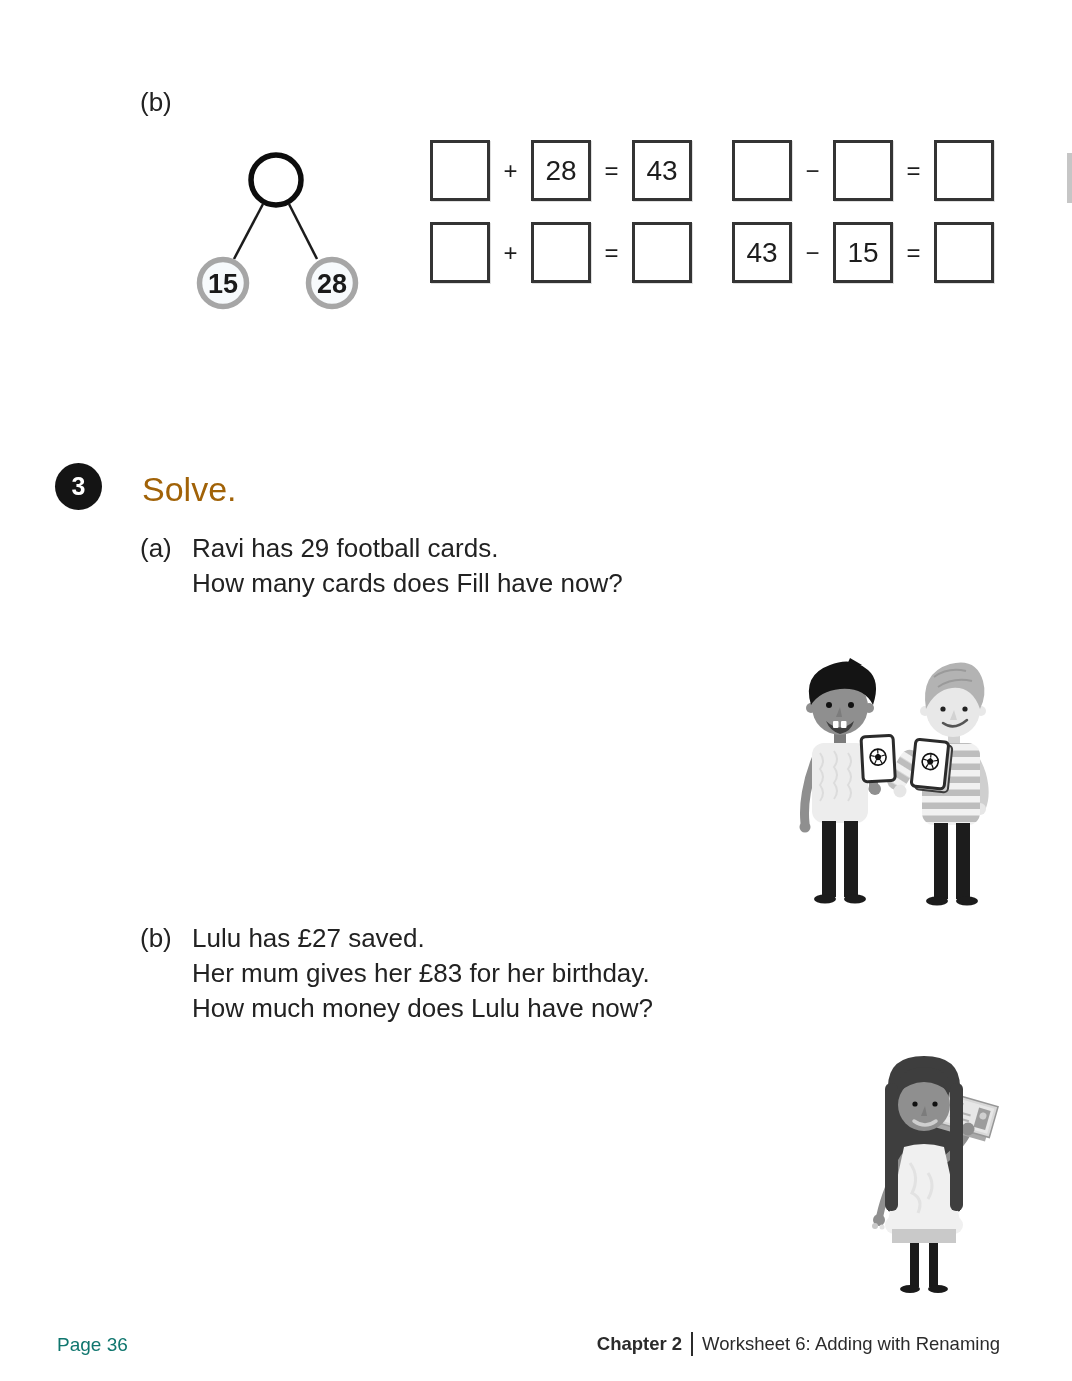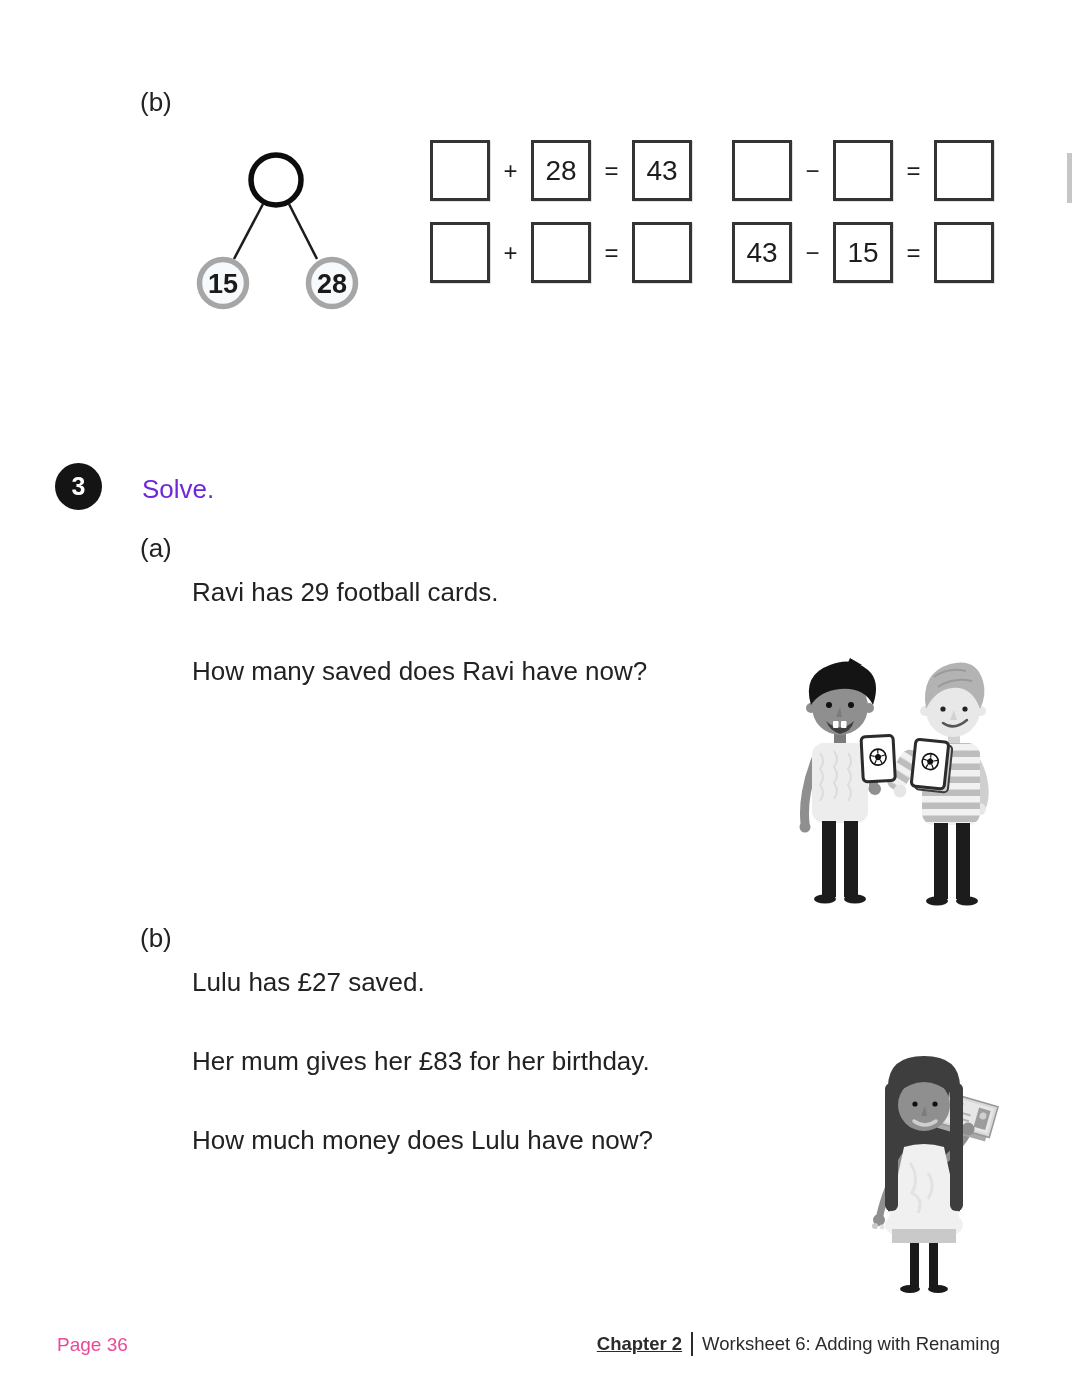--- a/index.html
+++ b/index.html
@@ -7,42 +7,42 @@
     position:relative;
     width:1072px;height:1381px;
     background:#ffffff;
     font-family:"Liberation Sans", sans-serif;
     color:#1f1f1f;
     overflow:hidden;
   }
   
   .qline{position:absolute;left:140px;display:flex;align-items:flex-start;font-size:26px;line-height:35px;color:#222;}
   .qlabel{width:52px;flex:0 0 52px;}
-  .qtext div{white-space:nowrap;margin-top:44px;}
-  
-  .instr{position:absolute;font-size:26px;line-height:30px;color:#6d28d9;}
+  .qtext div{white-space:nowrap;}
+  
+  .instr{position:absolute;font-size:34px;line-height:30px;color:#a16207;}
   
   .qbadge{
     position:absolute;left:55px;top:463px;width:47px;height:47px;border-radius:50%;
     background:#141414;color:#ffffff;display:flex;align-items:center;justify-content:center;
     font-size:25px;font-weight:bold;
   }
   
   .eqrow{position:absolute;left:430px;height:61px;display:flex;align-items:center;}
   .box{
     box-sizing:border-box;width:60px;height:61px;border:3px solid #343434;background:#fff;
     display:flex;align-items:center;justify-content:center;font-size:28px;color:#1d1d1d;
     box-shadow:1px 1px 0 rgba(0,0,0,0.12);
   }
   .op{width:41px;flex:0 0 41px;text-align:center;font-size:24px;color:#1d1d1d;}
   .ggap{width:40px;flex:0 0 40px;}
   
-  .footer-left{position:absolute;left:57px;top:1334px;font-size:19px;color:#ec4899;line-height:22px;}
+  .footer-left{position:absolute;left:57px;top:1334px;font-size:19px;color:#0f766e;line-height:22px;}
   .footer-right{position:absolute;right:72px;top:1332px;display:flex;align-items:center;font-size:18.5px;color:#2b2b2b;line-height:24px;}
-  .footer-right .chap{font-weight:bold;text-decoration:underline;}
+  .footer-right .chap{font-weight:bold;}
   .fdivider{width:0;height:24px;border-left:2px solid #2b2b2b;margin:0 9px;}
   .svgabs{position:absolute;}
   .edge-artifact{position:absolute;right:0;top:153px;width:5px;height:50px;background:#c6c6c6;}
 </style>
 </head>
 <body>
 
 <div class="page">
 
   <div class="qline" style="top:85px;">
@@ -89,21 +89,21 @@
 
   <div class="edge-artifact"></div>
 
   <div class="qbadge">3</div>
   <div class="instr" style="left:142px;top:474px;">Solve.</div>
 
   <div class="qline" style="top:531px;">
     <span class="qlabel">(a)</span>
     <span class="qtext">
       <div>Ravi has 29 football cards.</div>
-      <div>How many saved does Ravi have now?</div>
+      <div>How many cards does Fill have now?</div>
     </span>
   </div>
 
   <svg class="svgabs" style="left:788px;top:653px;" width="218" height="262" viewBox="0 0 218 262">
     <defs>
       <pattern id="stripes" width="20" height="13" patternUnits="userSpaceOnUse">
         <rect width="20" height="13" fill="#f1f1f1"></rect>
         <rect y="6.5" width="20" height="6.5" fill="#bdbdbd"></rect>
       </pattern>
     </defs>

